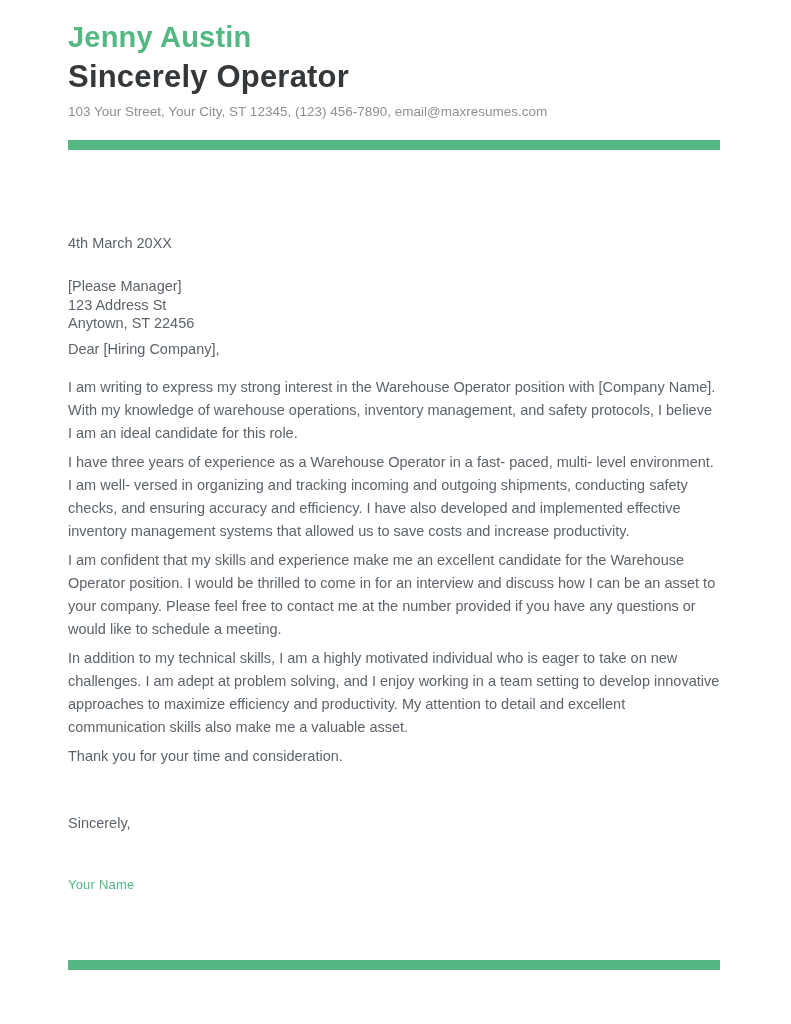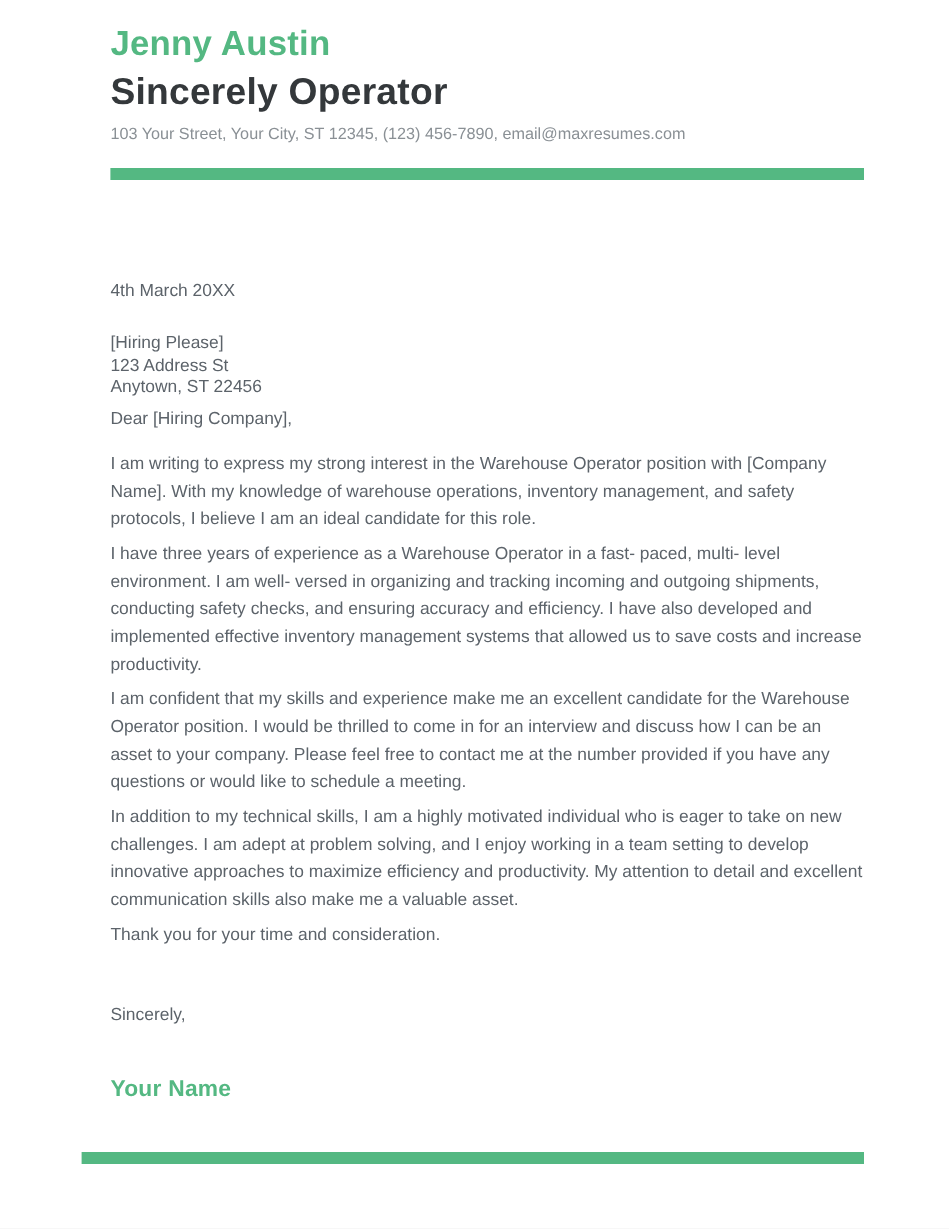--- a/index.html
+++ b/index.html
@@ -11,21 +11,21 @@
   html,body{margin:0;padding:0;background:#e9e9e9;}
   .page{
     position:relative;
     width:791px;height:1024px;
     margin:0 auto;
     background:#ffffff;
     font-family:"Liberation Sans", sans-serif;
     overflow:hidden;
     box-sizing:border-box;
   }
-  .content{padding:20px 71px 0 92px;}
+  .content{padding:20px 71px 0 68px;}
   .name{
     margin:0;
     font-size:29px;line-height:34px;
     font-weight:700;color:var(--accent);
     letter-spacing:.2px;
   }
   .job-title{
     margin:5px 0 0;
     font-size:31px;line-height:36px;
     font-weight:700;color:var(--title);
@@ -44,22 +44,22 @@
   .letter{color:var(--body);font-size:14.5px;}
   .date{margin:82px 0 0;line-height:23px;}
   .recipient{margin:22px 0 0;line-height:18.5px;}
   .salutation{margin:5px 0 0;line-height:23px;}
   .para{margin:6px 0 0;line-height:23px;}
   .para.first{margin-top:15px;}
   .thanks{margin:6px 0 0;line-height:23px;}
   .closing{margin:44px 0 0;line-height:23px;}
   .signature{
     margin:38px 0 0;
-    font-size:19px;line-height:23px;
-    font-weight:700;color:var(--accent);
+    font-size:13px;line-height:23px;
+    font-weight:400;color:var(--accent);
     letter-spacing:.2px;
   }
   .bottom-rule{
     position:absolute;
     left:68px;right:71px;top:960px;
     height:10px;background:var(--accent);
   }
 </style>
 </head>
 <body>
@@ -71,21 +71,21 @@
       <h1 class="name">Jenny Austin</h1>
       <h2 class="job-title">Sincerely Operator</h2>
       <p class="contact">103 Your Street, Your City, ST 12345, (123) 456-7890, email@maxresumes.com</p>
       <div class="rule"></div>
     </header>
 
     <main class="letter">
       <p class="date">4th March 20XX</p>
 
       <div class="recipient">
-        <div>[Hiring Please]</div>
+        <div>[Please Manager]</div>
         <div>123 Address St</div>
         <div>Anytown, ST 22456</div>
       </div>
 
       <p class="salutation">Dear [Hiring Company],</p>
 
       <p class="para first">I am writing to express my strong interest in the Warehouse Operator position with [Company Name]. With my knowledge of warehouse operations, inventory management, and safety protocols, I believe I am an ideal candidate for this role.</p>
       <p class="para">I have three years of experience as a Warehouse Operator in a fast- paced, multi- level environment. I am well- versed in organizing and tracking incoming and outgoing shipments, conducting safety checks, and ensuring accuracy and efficiency. I have also developed and implemented effective inventory management systems that allowed us to save costs and increase productivity.</p>
       <p class="para">I am confident that my skills and experience make me an excellent candidate for the Warehouse Operator position. I would be thrilled to come in for an interview and discuss how I can be an asset to your company. Please feel free to contact me at the number provided if you have any questions or would like to schedule a meeting.</p>
       <p class="para">In addition to my technical skills, I am a highly motivated individual who is eager to take on new challenges. I am adept at problem solving, and I enjoy working in a team setting to develop innovative approaches to maximize efficiency and productivity. My attention to detail and excellent communication skills also make me a valuable asset.</p>

